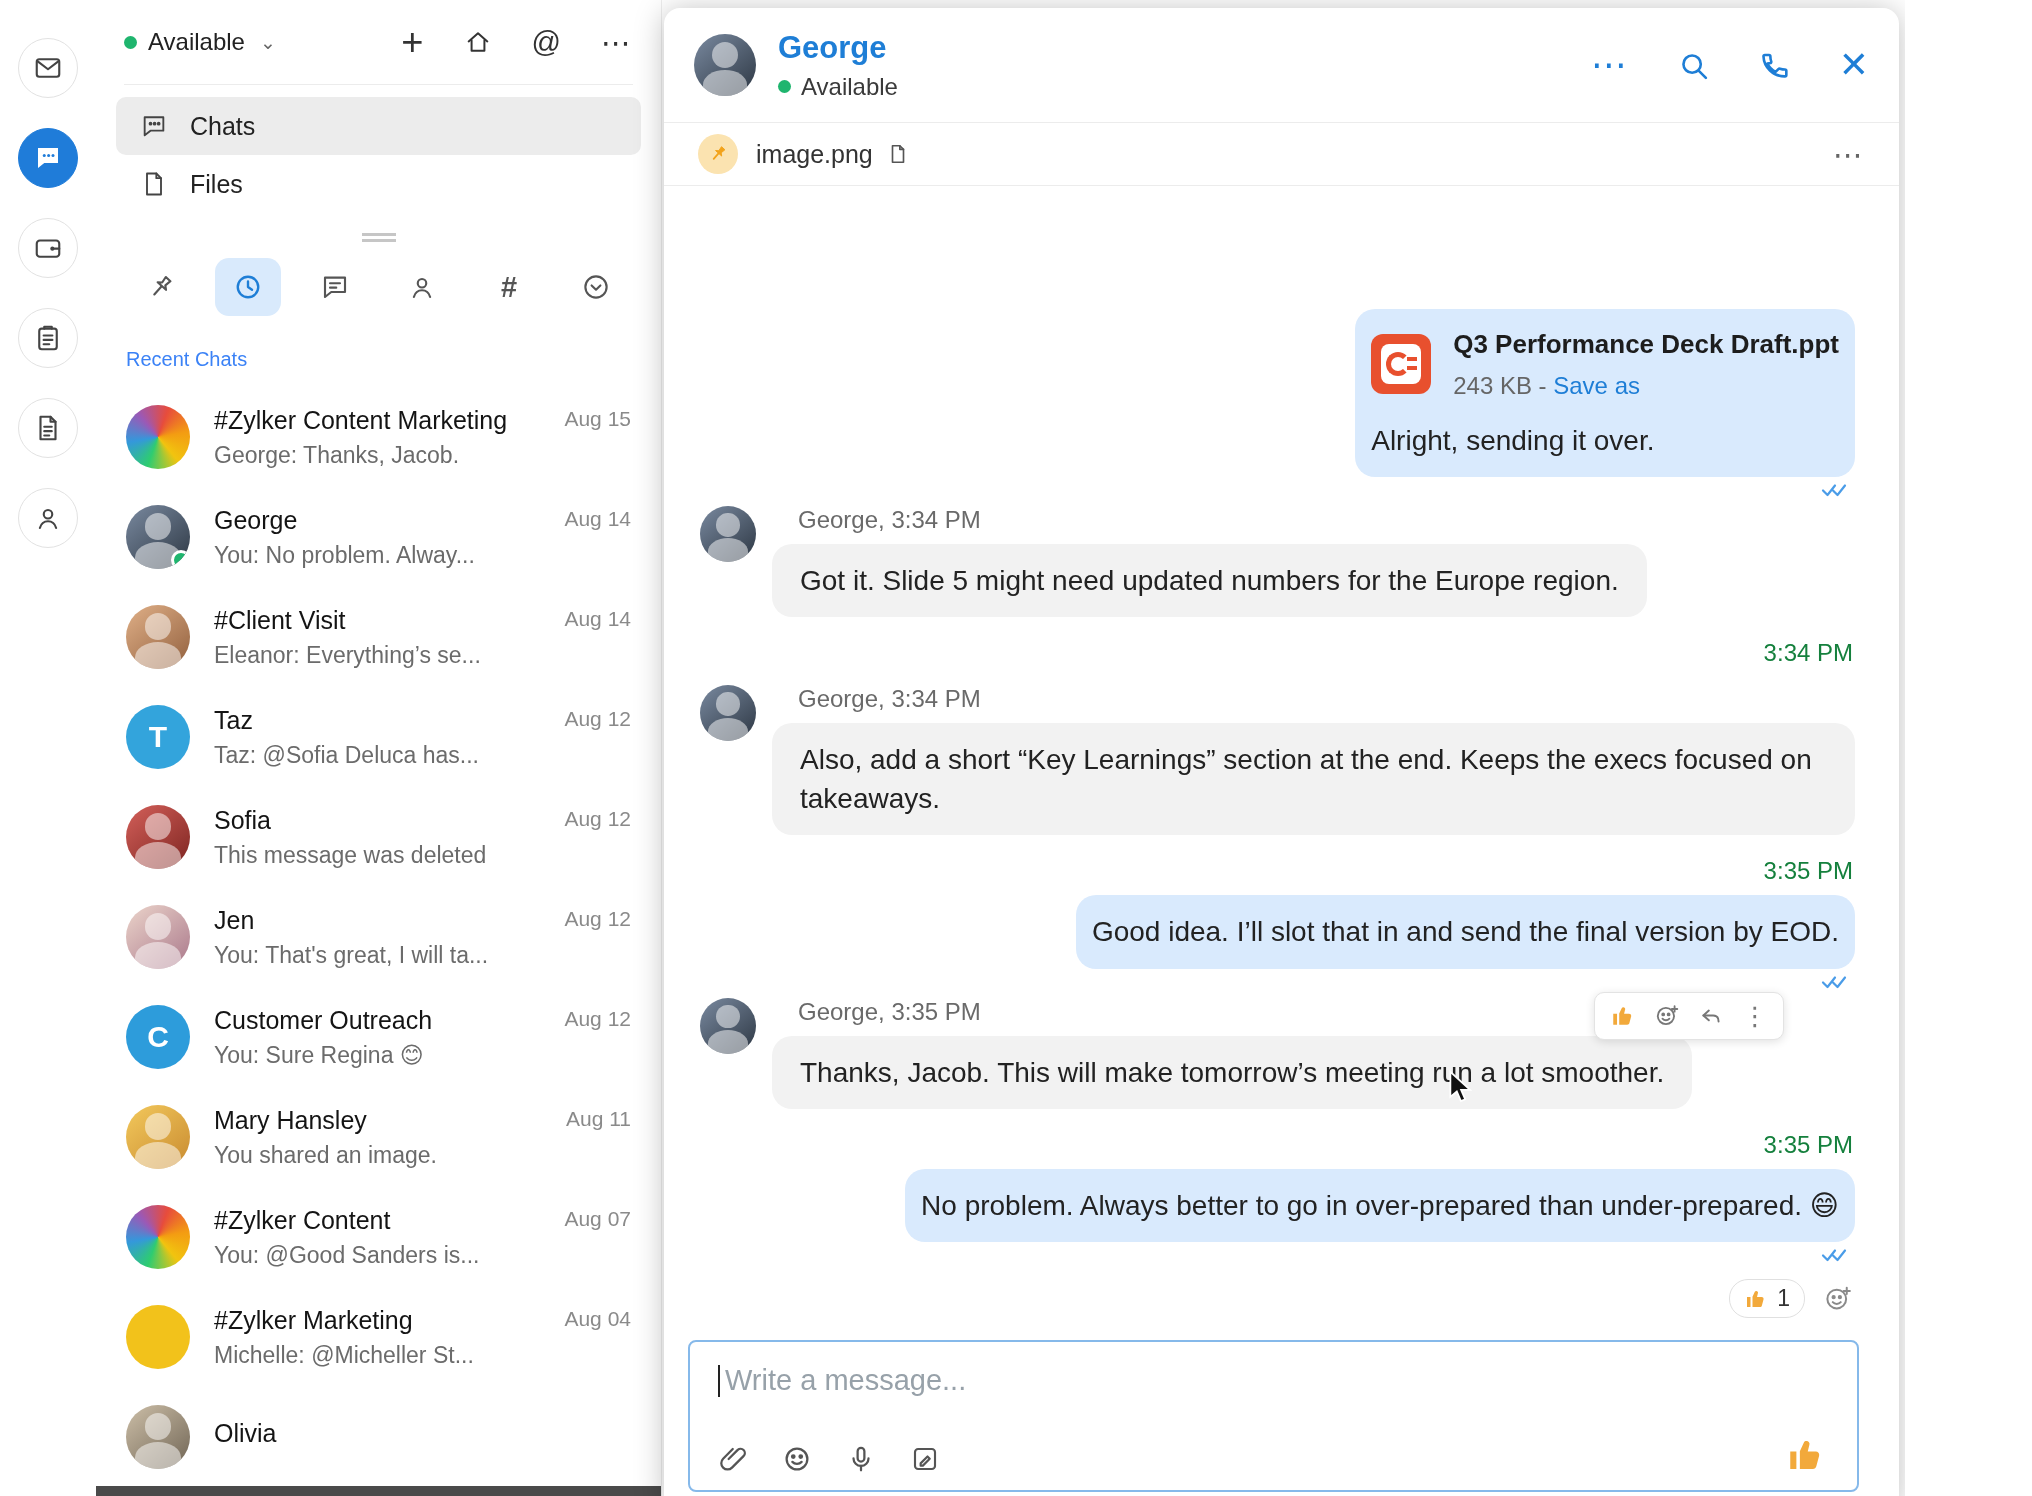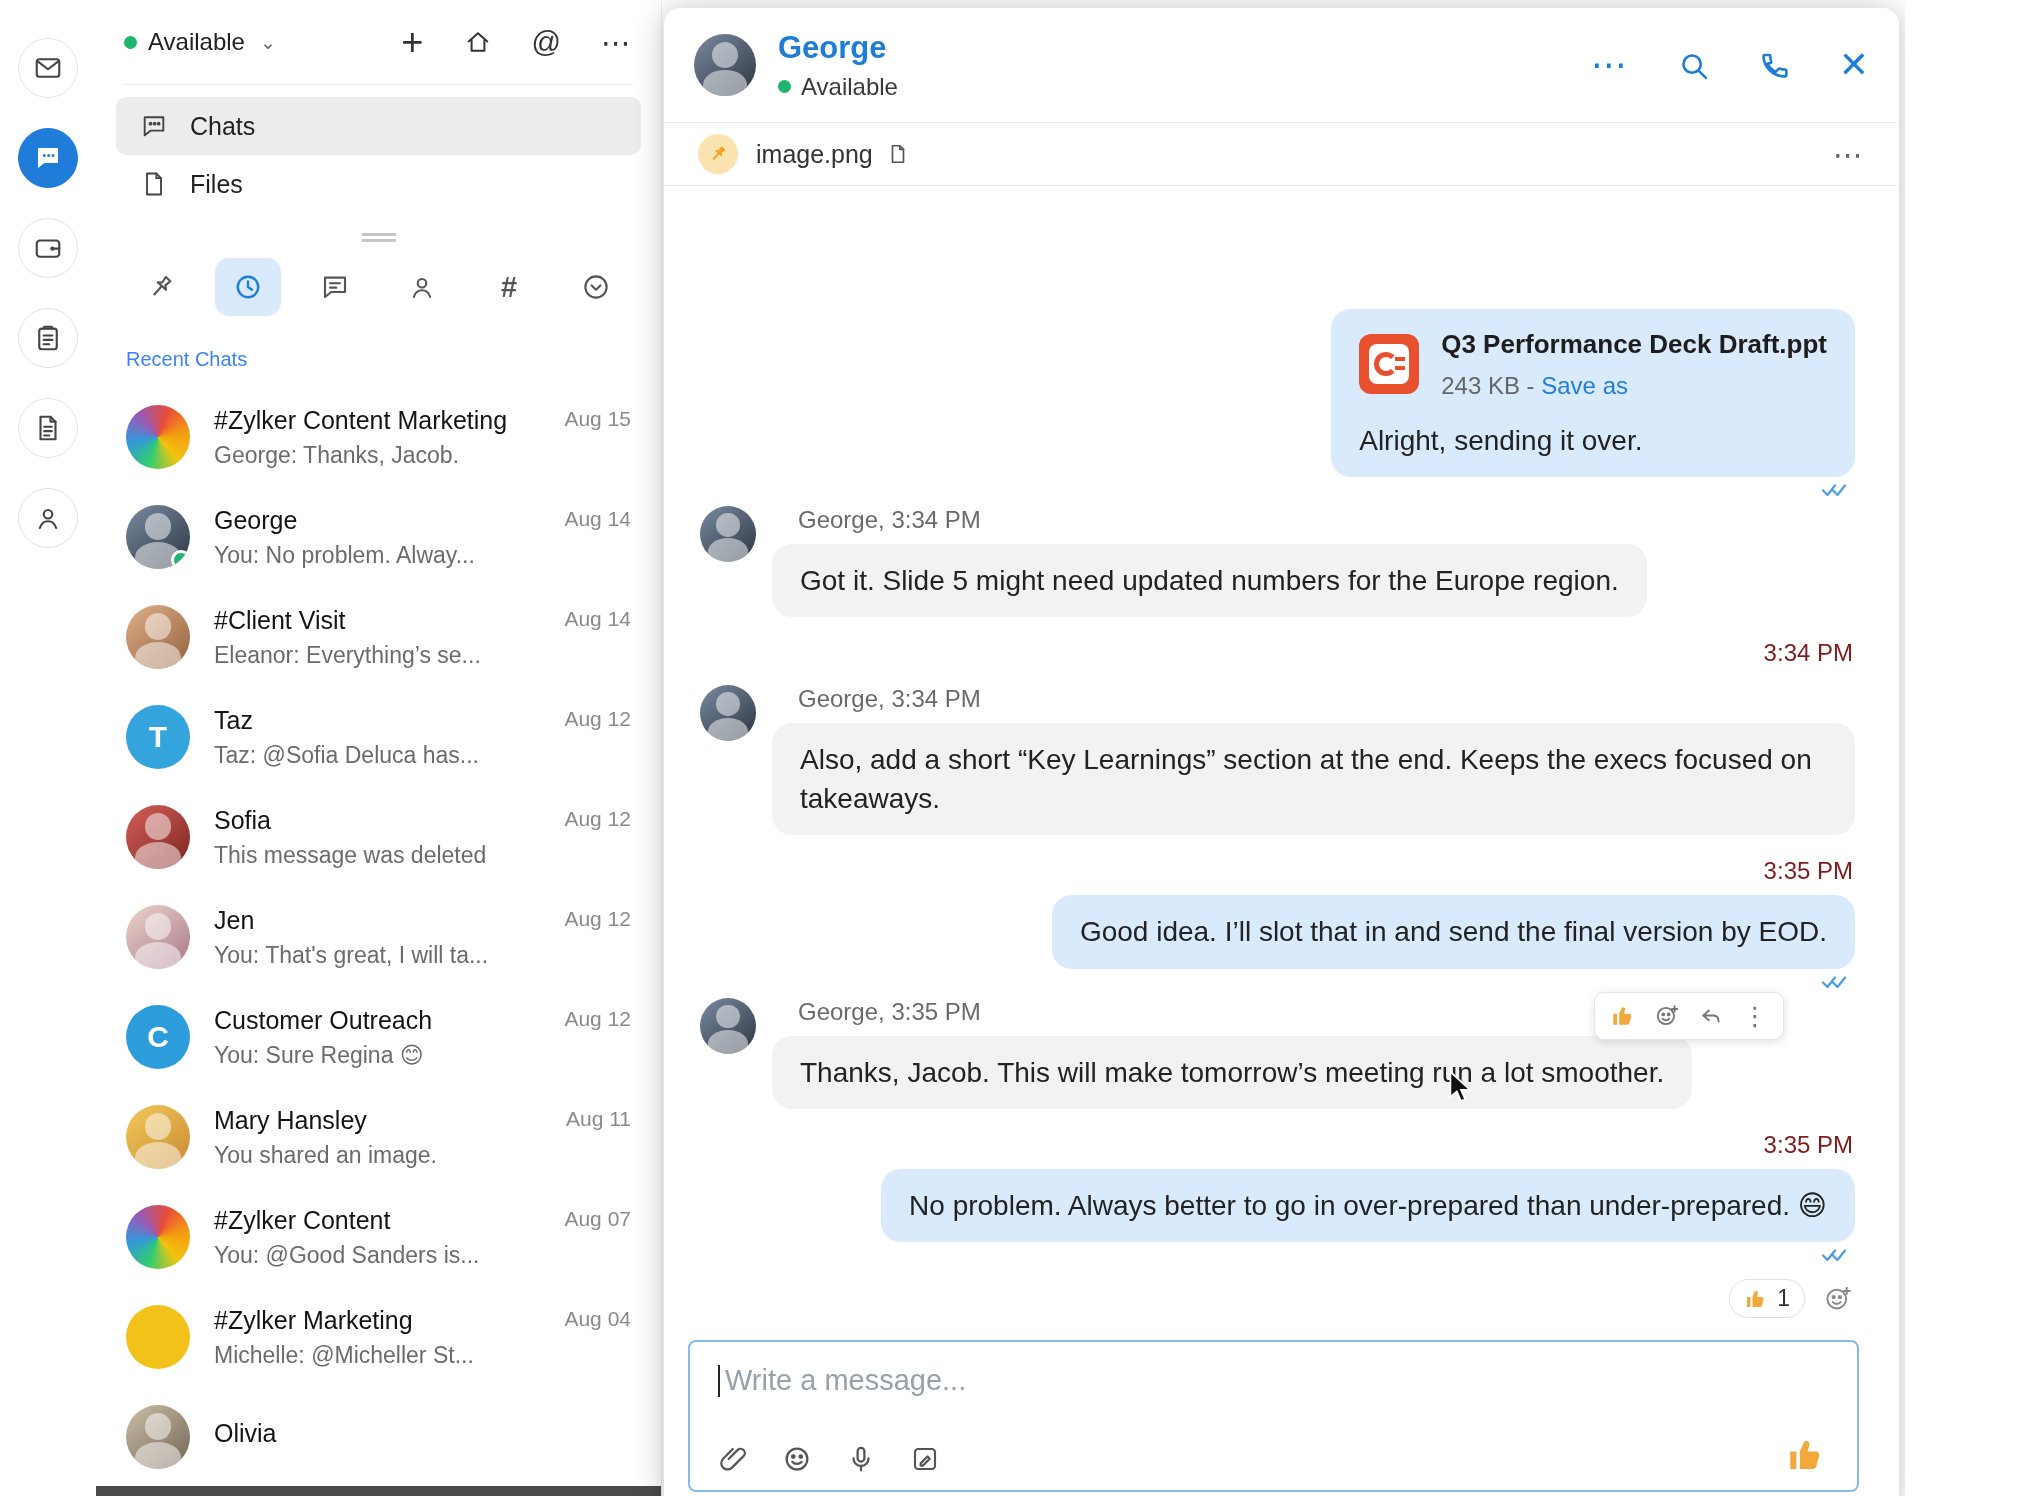--- a/index.html
+++ b/index.html
@@ -68,23 +68,23 @@
   .p-actions svg{width:33px;height:33px}
   .close-x{font-size:36px;color:#1e7ed6;line-height:1;cursor:pointer}
   .pinbar{height:64px;flex:none;display:flex;align-items:center;padding:0 34px;border-top:1px solid #ececec;border-bottom:1px solid #ececec}
   .pin-circle{width:40px;height:40px;border-radius:50%;background:#fbe3b0;display:flex;align-items:center;justify-content:center;flex:none}
   .pin-circle svg{width:22px;height:22px}
   .pin-label{font-size:25px;color:#333;margin-left:18px}
   .pin-doc{margin-left:14px}
   .pinbar .hdots{margin-left:auto;color:#666}
 
   .messages{flex:1;overflow:hidden;padding:0 44px 4px 36px;display:flex;flex-direction:column;justify-content:flex-end}
-  .time-row{text-align:right;font-size:24px;color:#7f1d1d;margin:22px 2px 10px}
+  .time-row{text-align:right;font-size:24px;color:#15803d;margin:22px 2px 10px}
   .out-group{align-self:flex-end;max-width:1260px;display:flex;flex-direction:column;align-items:flex-end}
-  .bubble-out{background:#d9eafd;border-radius:20px;padding:17px 28px;font-size:28px;color:#222;line-height:1.4}
+  .bubble-out{background:#d9eafd;border-radius:20px;padding:17px 16px;font-size:28px;color:#222;line-height:1.4}
   .checks{margin:5px 4px 0}
   .in-group{position:relative;display:flex;gap:16px;align-items:flex-start;margin:8px 0 0;align-self:flex-start}
   .msg-avatar{width:56px;height:56px;font-size:26px}
   .sender{font-size:24px;color:#6a6a6a;margin:0 0 10px 26px}
   .bubble-in{background:#f2f2f2;border-radius:20px;padding:17px 28px;font-size:28px;color:#222;line-height:1.4;max-width:1150px}
 
   .file-row{display:flex;gap:22px;align-items:center}
   .ppt{width:60px;height:60px;border-radius:12px;background:#e8502e;display:flex;align-items:center;justify-content:center;flex:none}
   .ppt-inner{width:40px;height:40px;background:#fff;border-radius:8px;position:relative}
   .ppt-inner::before{content:"";position:absolute;left:5px;top:8px;width:14px;height:14px;border:5px solid #e8502e;border-radius:50%;border-right-color:transparent}

